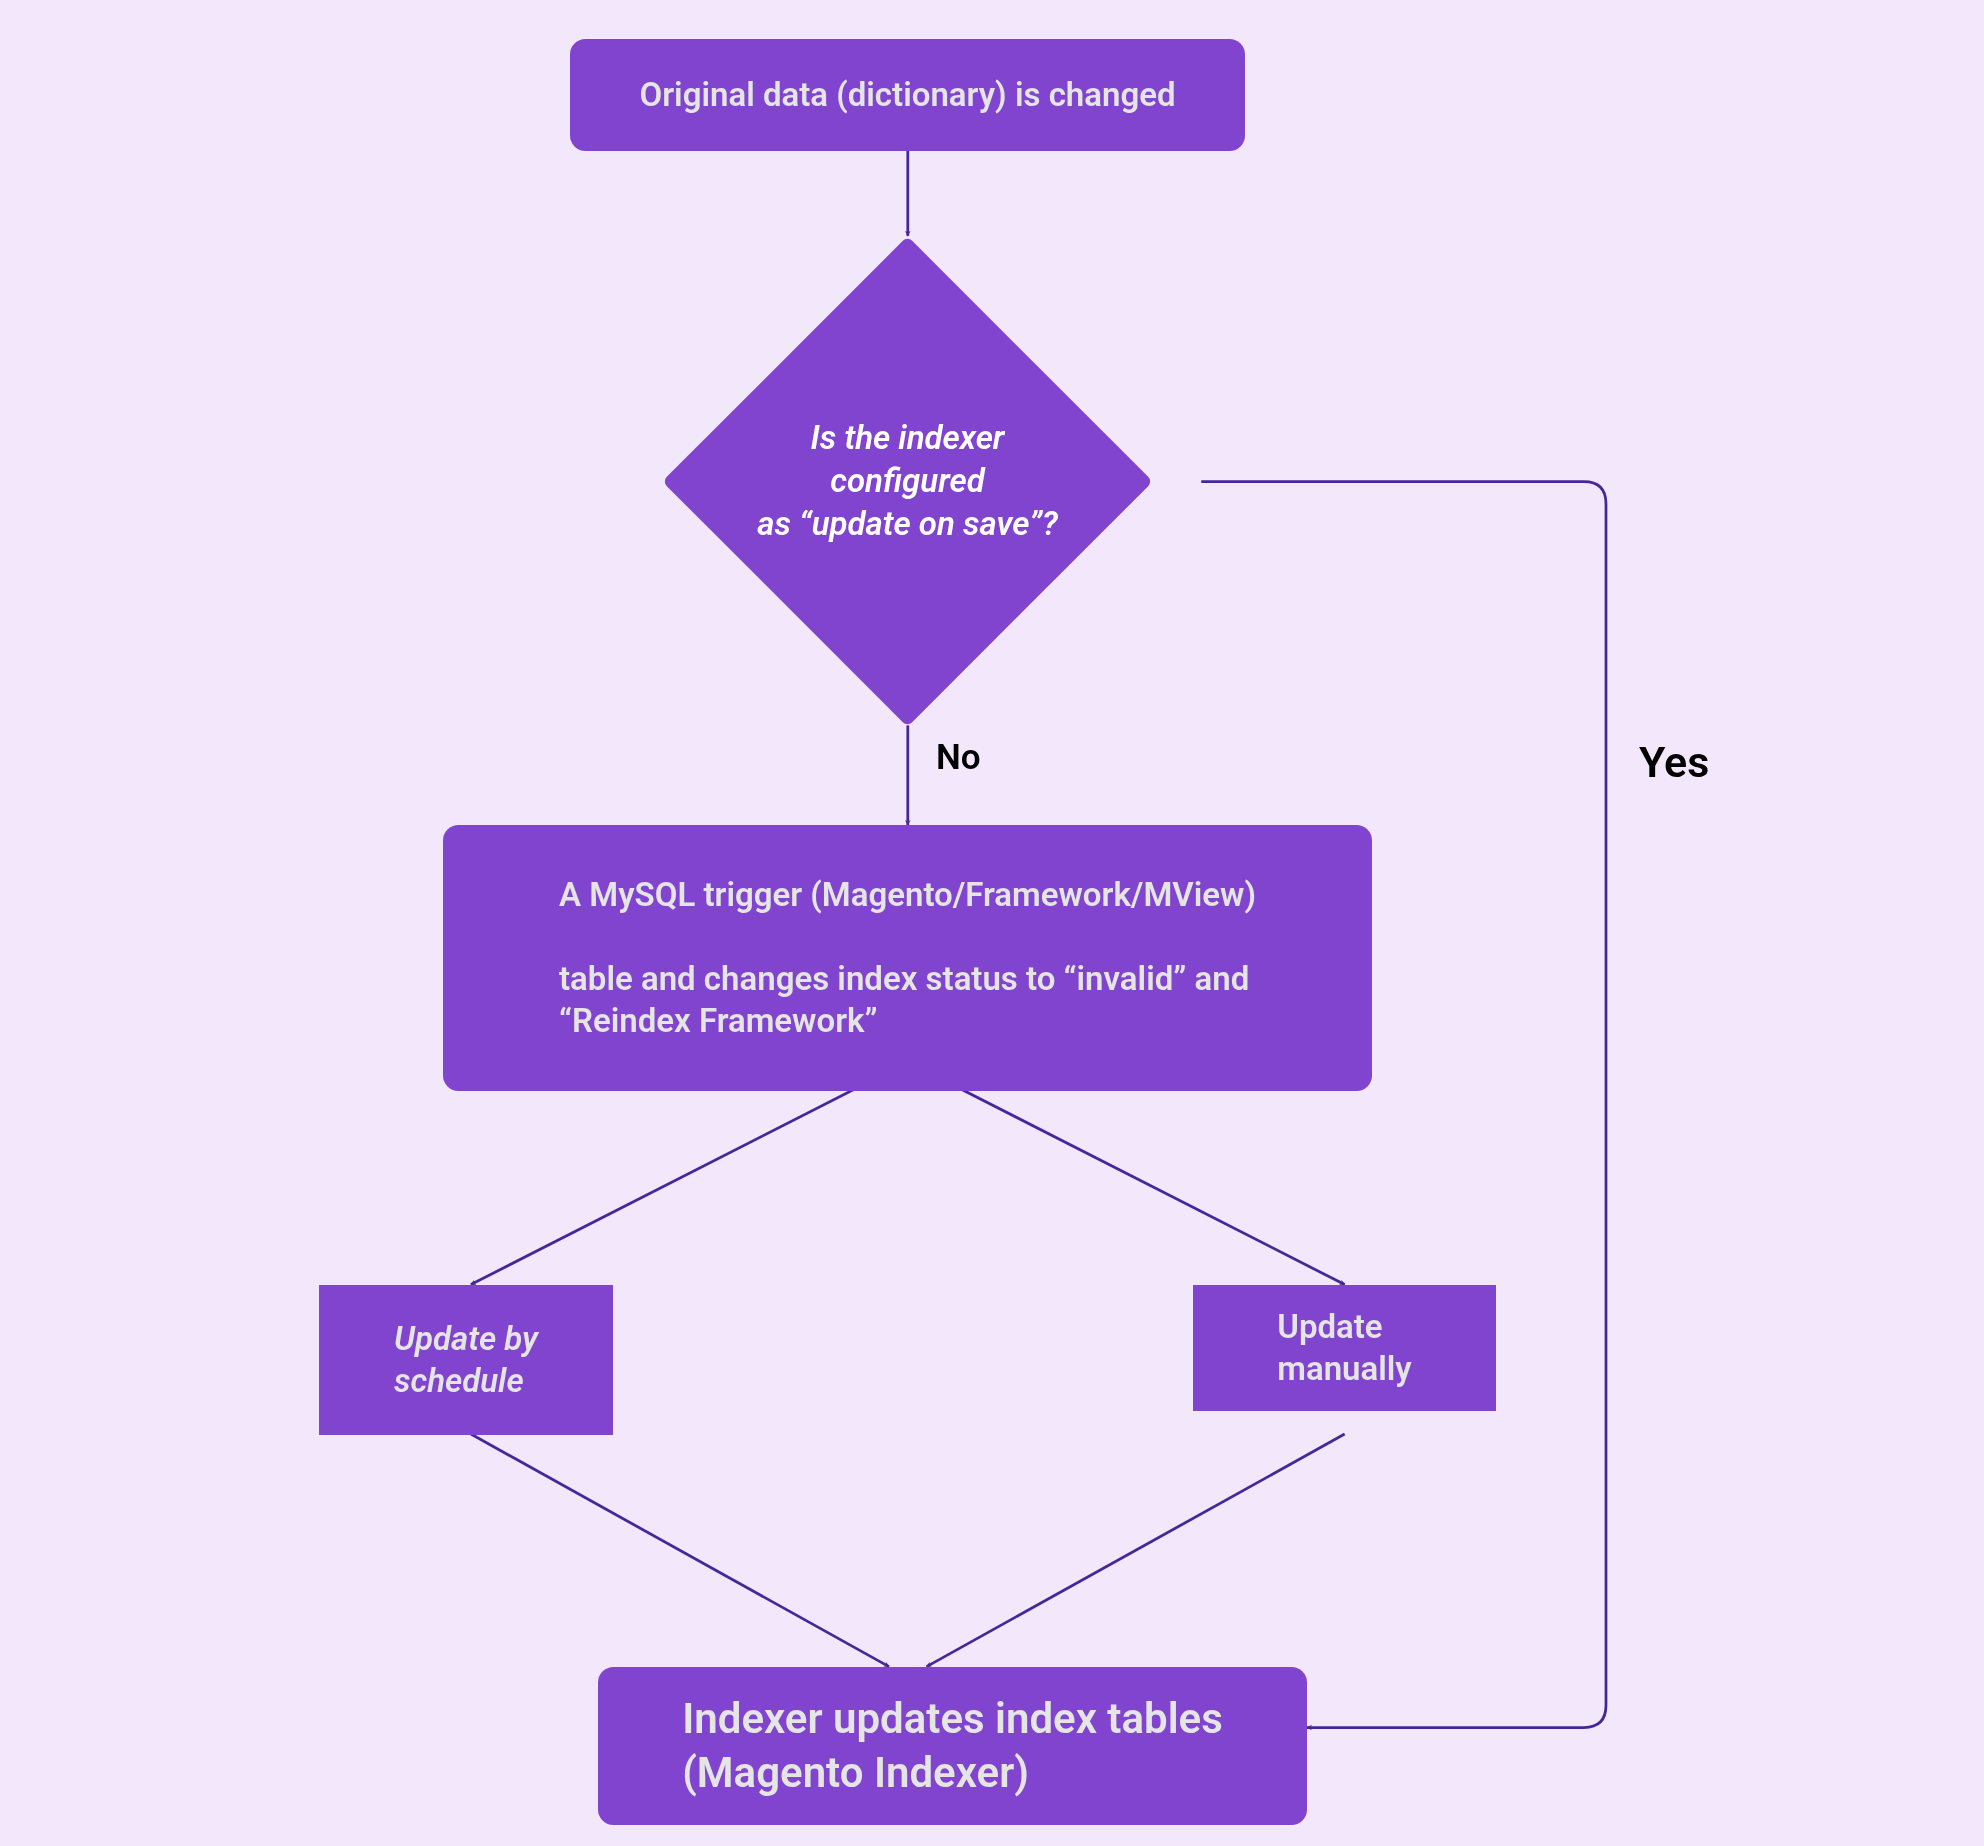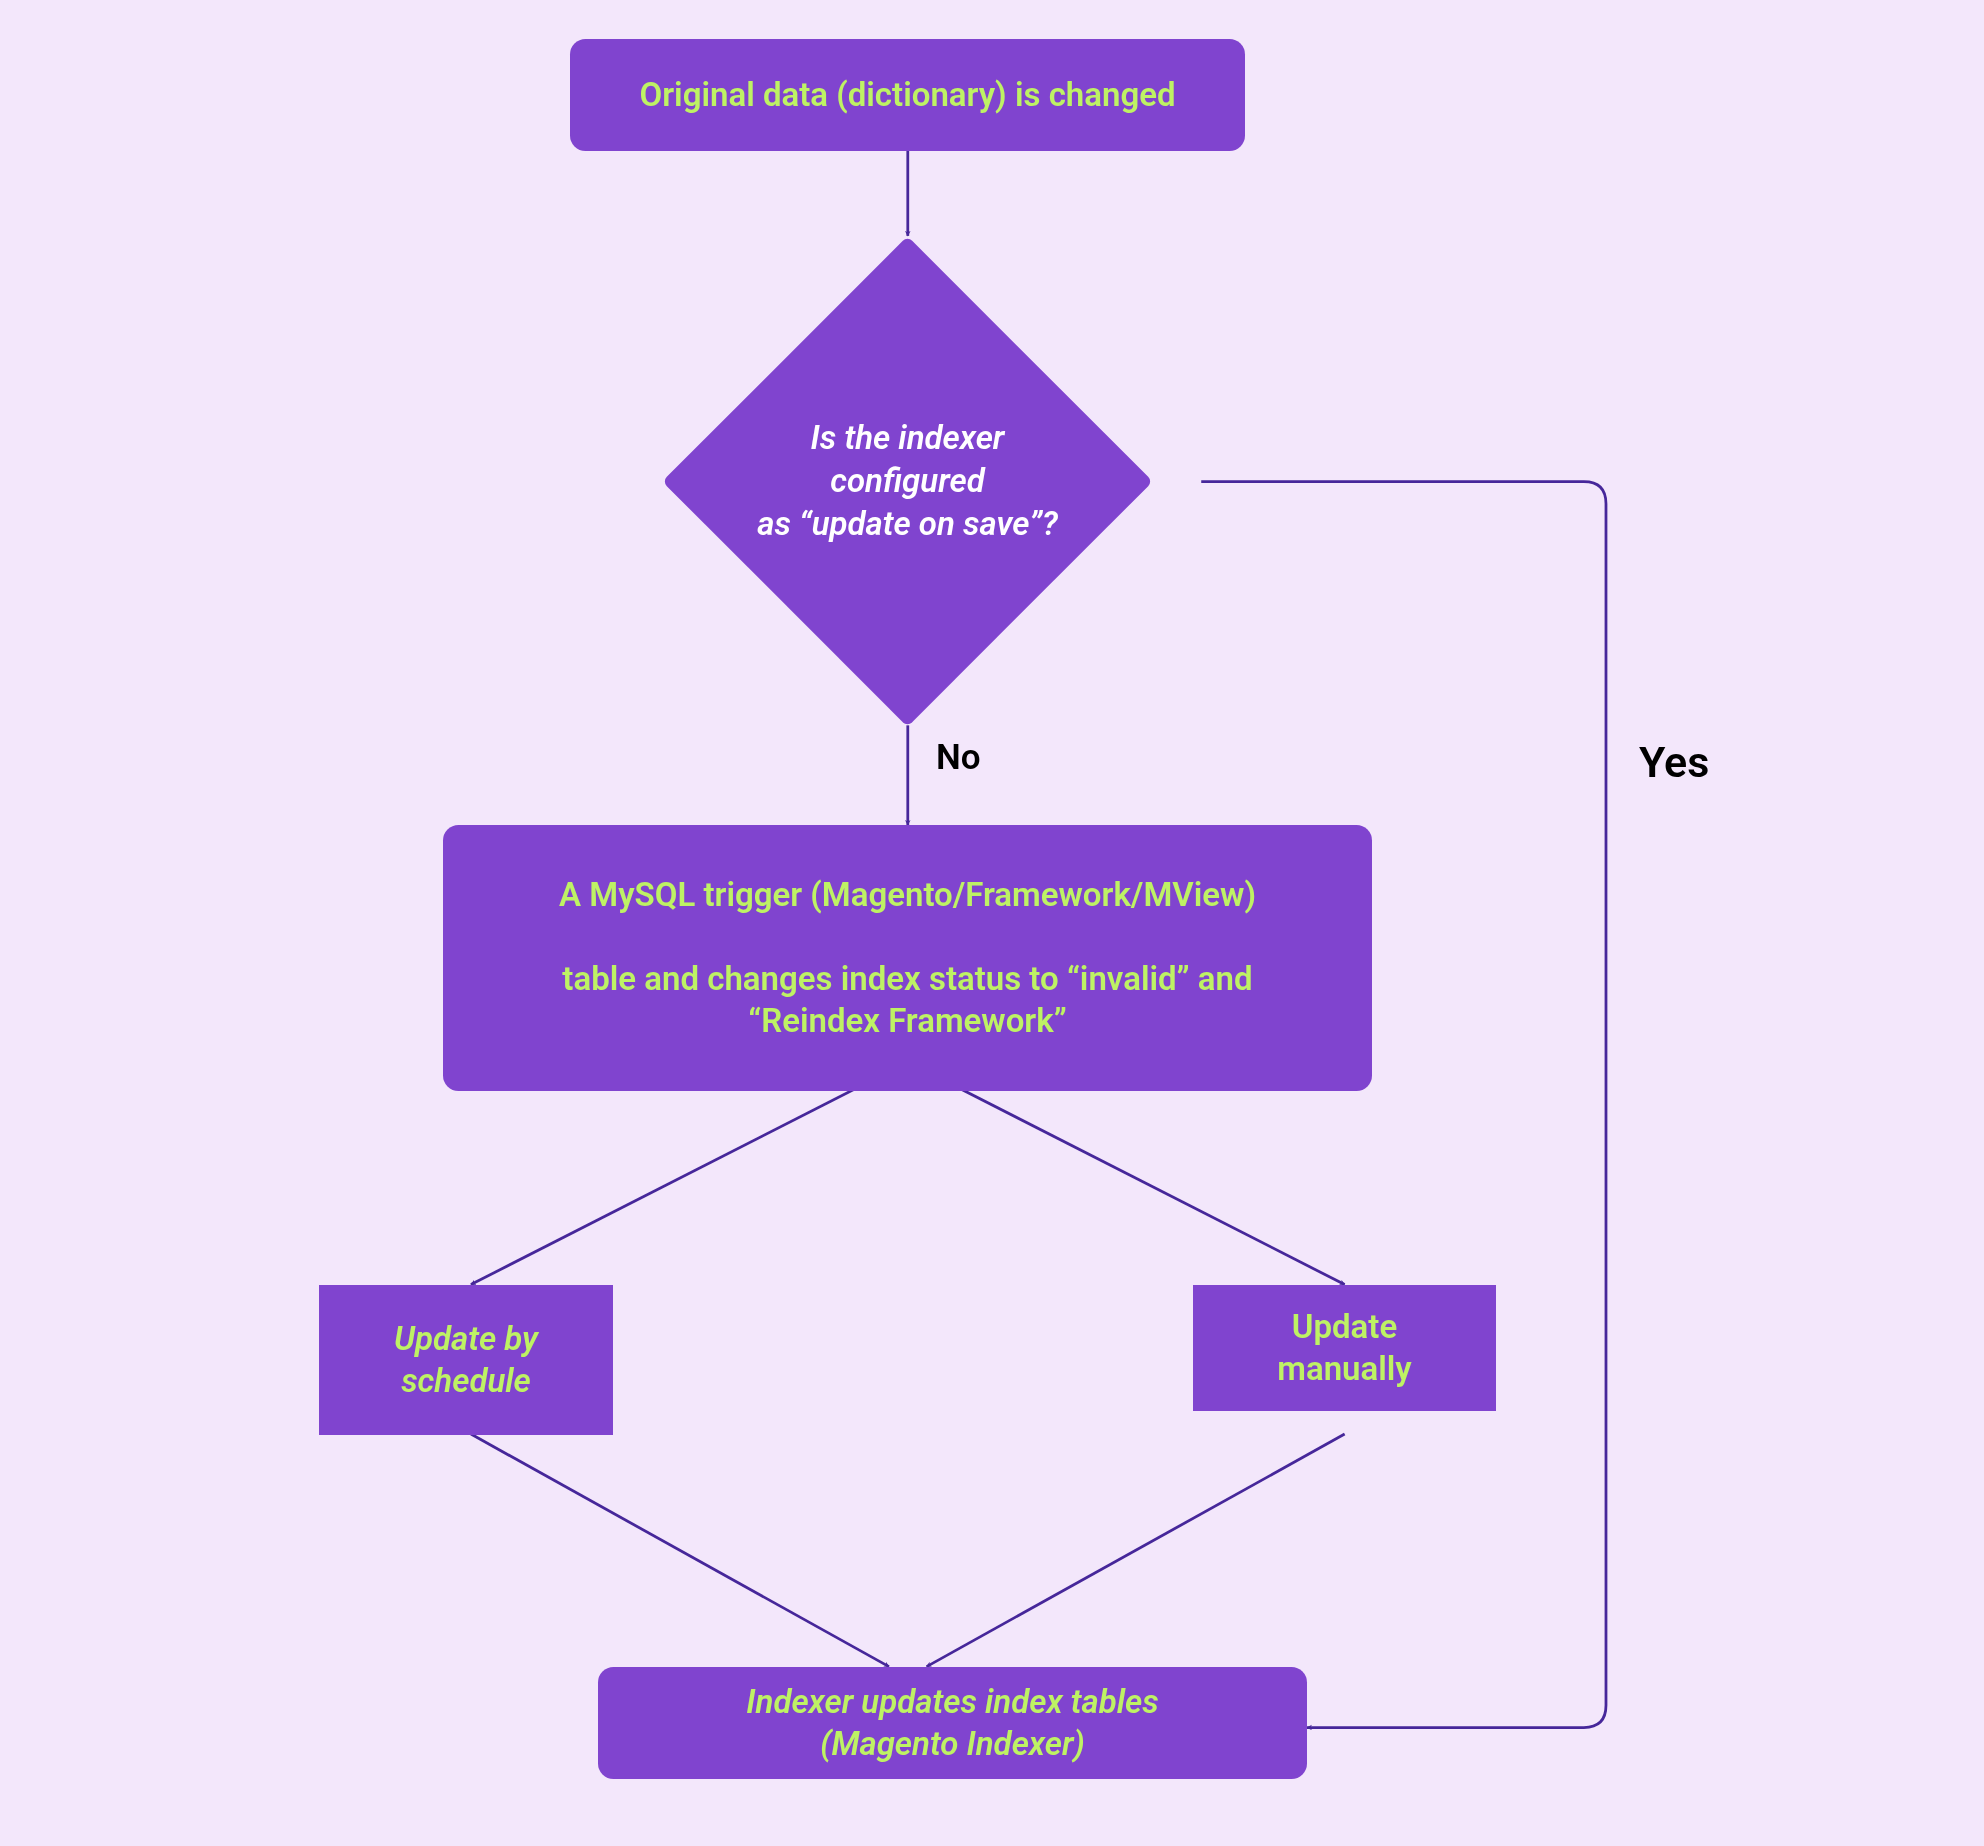--- a/index.html
+++ b/index.html
@@ -7,25 +7,24 @@
     background: #f3e7fb;
     font-family: -apple-system, BlinkMacSystemFont, "Segoe UI", Roboto, Helvetica, Arial, sans-serif;
     width: 1985px;
     height: 1846px;
     position: relative;
     overflow: hidden;
   }
   .node {
     position: absolute;
     background: #8044cf;
-    color: #bef264;
+    color: #e5e5e5;
     display: flex;
     align-items: center;
     justify-content: center;
-    text-align: center;
     font-weight: 600;
     line-height: 1.28;
   }
   .rect { border-radius: 15.5px; }
   .sharp-rect { border-radius: 0; }
   .diamond-wrap {
     position: absolute;
     display: flex;
     align-items: center;
     justify-content: center;
@@ -114,21 +113,21 @@
   </div>
 </div>
 
 <div class="node sharp-rect" style="left:1193px; top:1285px; width:303px; height:126px; font-size:33px;">
   <div>
     <span>Update</span><br>
     <span>manually</span>
   </div>
 </div>
 
-<div class="node rect" style="left:598px; top:1667px; width:709px; height:112px; font-size:33px;font-style:italic;">
+<div class="node rect" style="left:598px; top:1667px; width:709px; height:158px; font-size:42px;">
   <div>
     <span>Indexer updates index tables</span><br>
     <span>(Magento Indexer)</span>
   </div>
 </div>
 
 <div class="edge-label" style="left:936px; top:737px; font-size:35px;">No</div>
 
 <div class="edge-label" style="left:1639px; top:737px; font-size:43px;">Yes</div>
 

